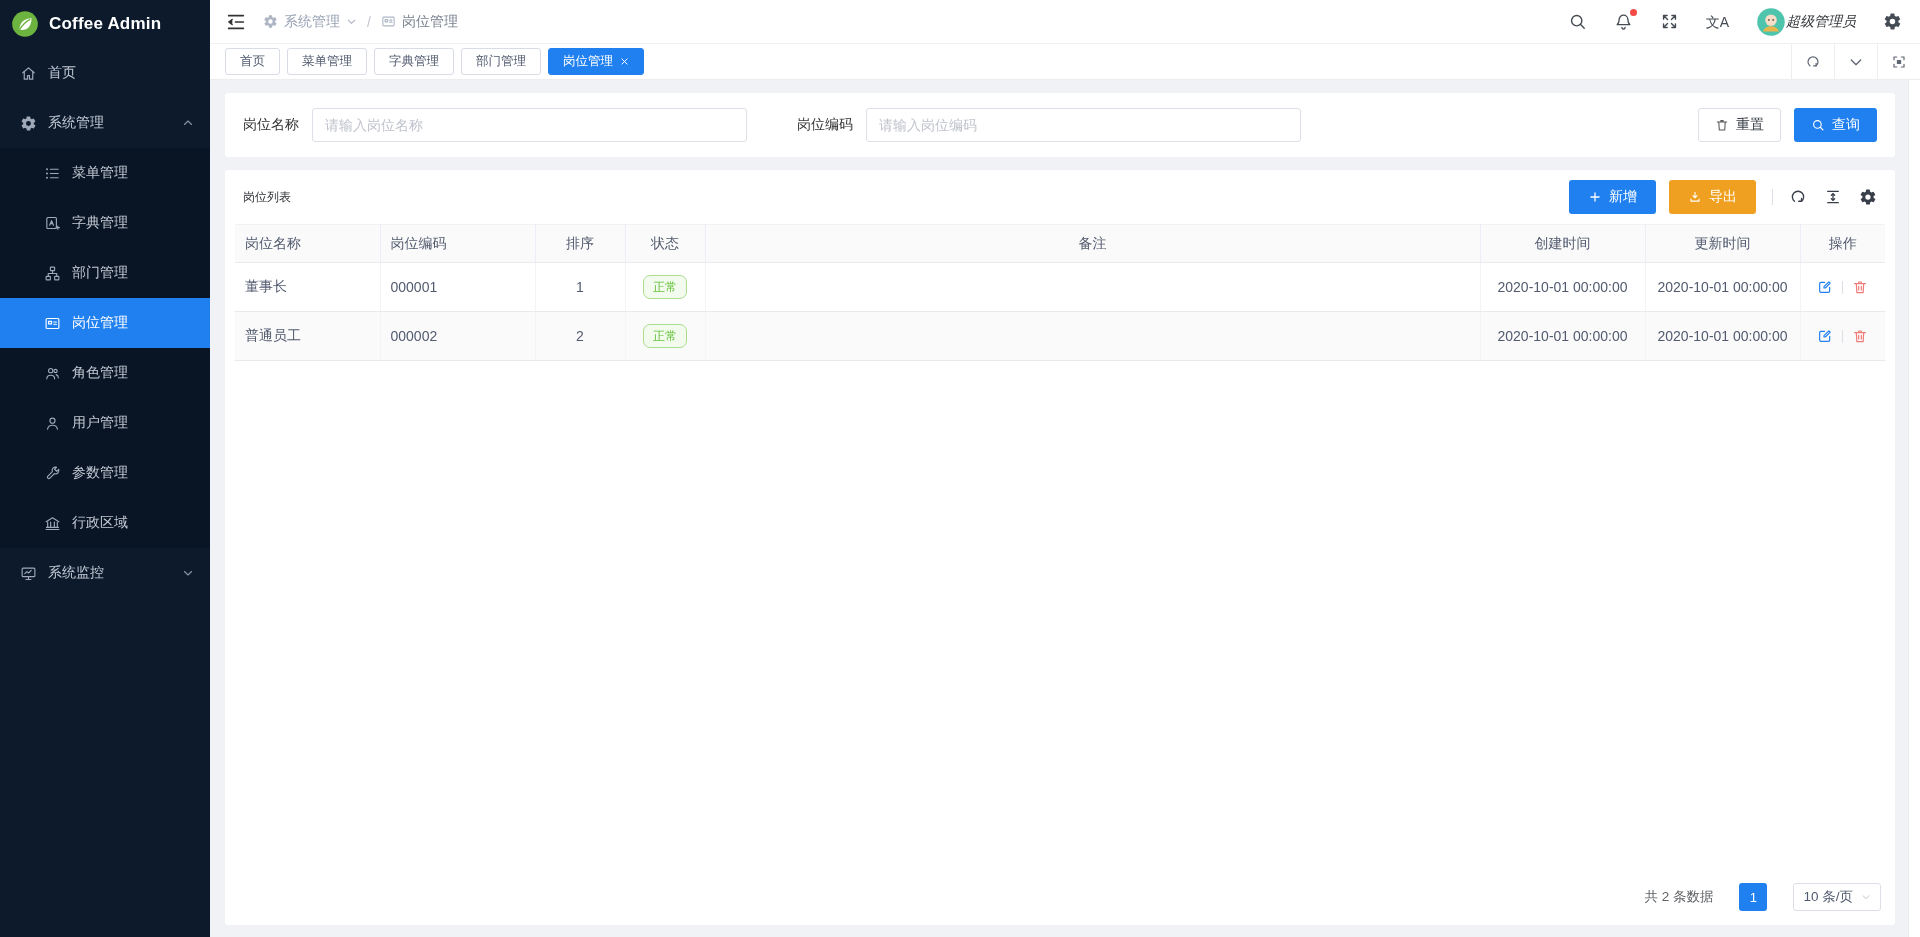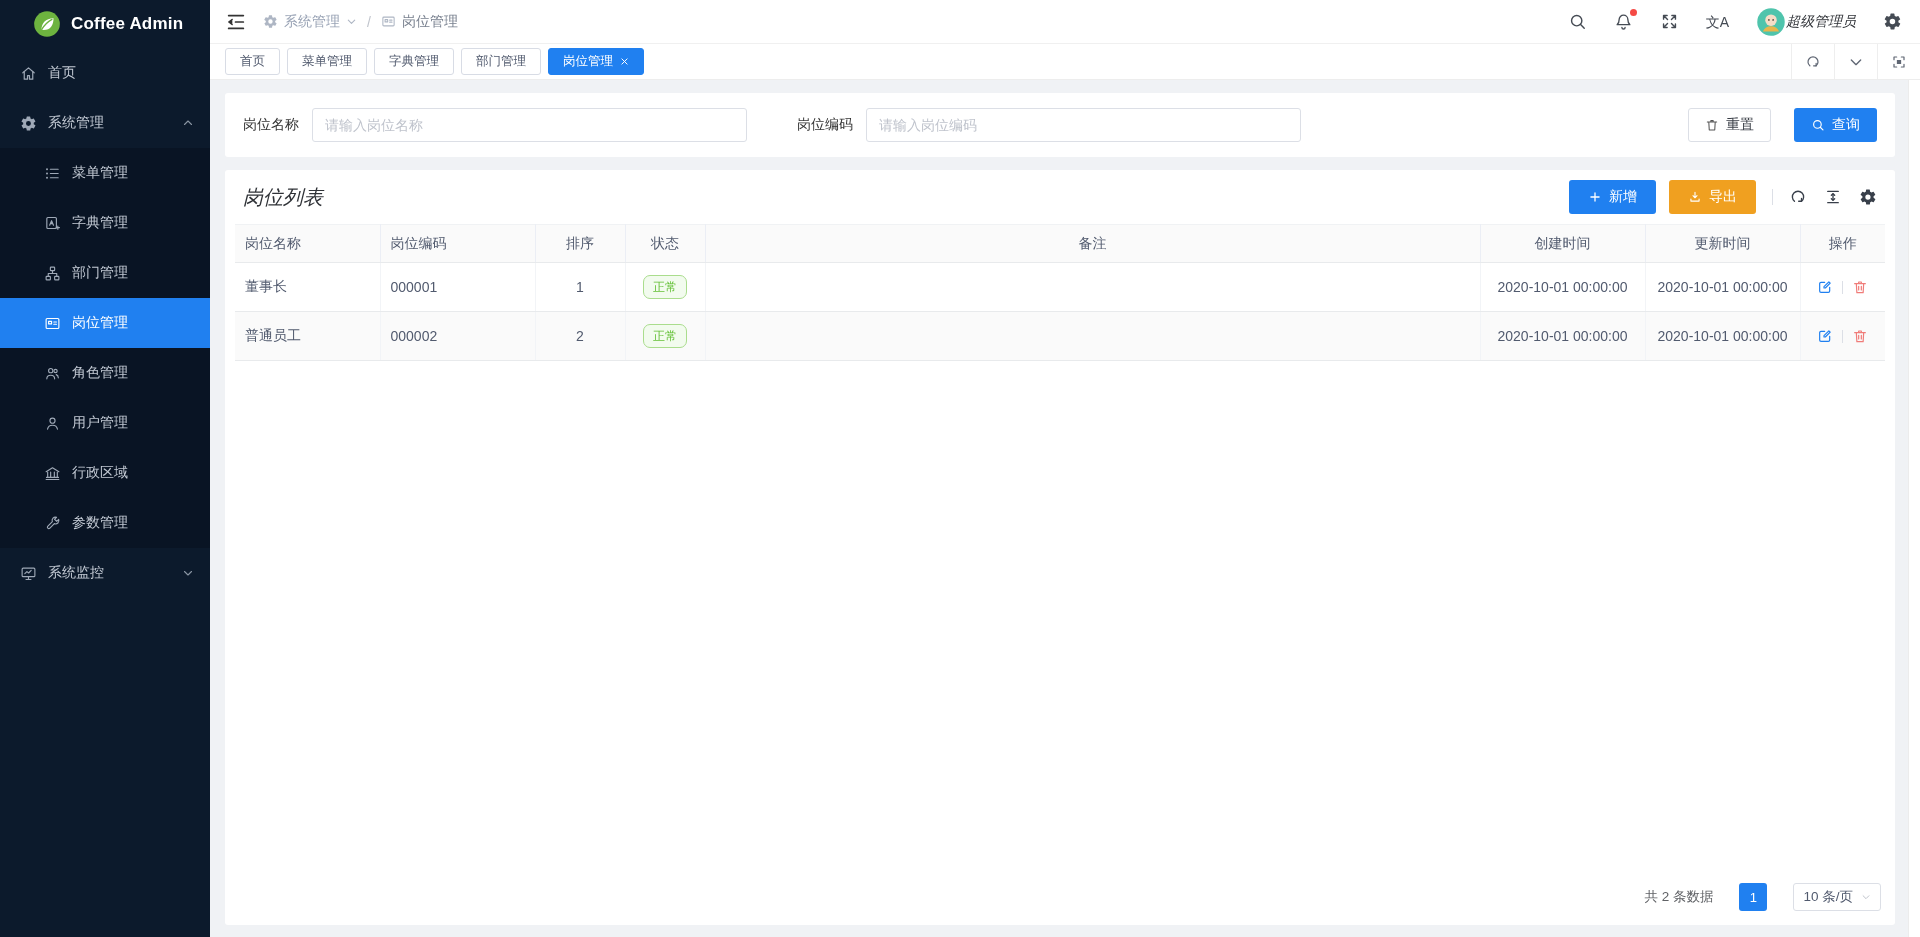--- a/index.html
+++ b/index.html
@@ -1,21 +1,21 @@
 <!DOCTYPE html>
 <html><head>
 <meta charset="utf-8">
 <style>
   * { margin:0; padding:0; box-sizing:border-box; }
   body { font-family:"Liberation Sans","DejaVu Sans",sans-serif; background:#f0f2f5; }
   .app { width:1920px; height:937px; display:flex; overflow:hidden; background:#f0f2f5; }
 
   
   .sidebar { width:210px; height:100%; background:#0c1a2c; flex-shrink:0; display:flex; flex-direction:column; }
-  .logo-row { height:48px; display:flex; align-items:center; gap:10px; padding-left:33px; flex-shrink:0; }
+  .logo-row { height:48px; display:flex; align-items:center; gap:10px; padding-left:11px; flex-shrink:0; }
   .logo-title { color:#ffffff; font-size:17px; font-weight:700; letter-spacing:.2px; }
   .menu { flex:1; }
   .menu-item { height:50px; display:flex; align-items:center; gap:11px; padding:0 16px 0 20px; color:#c3cad4; font-size:14px; cursor:pointer; }
   .menu-item .m-icon { width:17px; height:17px; color:#9fa9b7; flex-shrink:0; display:flex; }
   .menu-item .chev { margin-left:auto; width:12px; height:12px; color:#8a95a3; display:flex; }
   .submenu { background:#091424; }
   .submenu .menu-item { padding-left:44px; }
   .menu-item.active { background:#2080f0; color:#fff; }
   .menu-item.active .m-icon { color:#fff; }
   svg { display:block; }
@@ -49,32 +49,32 @@
   .content { flex:1; background:#f0f2f5; padding:13px 25px 12px 15px; display:flex; flex-direction:column; position:relative; min-height:0; }
   .scroll-gutter { position:absolute; top:0; right:0; bottom:0; width:12px; background:#fff; border-left:1px solid #ececec; }
 
   
   .search-card { background:#fff; border-radius:3px; height:64px; display:flex; align-items:center; padding:0 18px; flex-shrink:0; }
   .field { display:flex; align-items:center; }
   .field + .field { margin-left:50px; }
   .field-label { font-size:14px; color:#333; margin-right:13px; white-space:nowrap; }
   .field-input { width:435px; height:34px; border:1px solid #dcdfe6; border-radius:3px; padding:0 12px; font-size:14px; color:#333; outline:none; font-family:inherit; }
   .field-input::placeholder { color:#bfc3cc; }
-  .search-actions { margin-left:auto; display:flex; align-items:center; gap:23px; }
+  .search-actions { margin-left:auto; display:flex; align-items:center; gap:13px; }
   .btn { height:34px; border-radius:3px; font-size:14px; display:flex; align-items:center; gap:7px; padding:0 16px; cursor:pointer; border:1px solid transparent; font-family:inherit; }
   .btn svg { width:14px; height:14px; }
   .btn-plain { background:#fff; border-color:#dcdfe6; color:#383d45; }
   .btn-plain svg { color:#555; }
   .btn-primary { background:#2080f0; color:#fff; }
   .btn-warning { background:#f0a020; color:#fff; }
 
   
   .table-card { margin-top:13px; background:#fff; border-radius:3px; flex:1; display:flex; flex-direction:column; padding:0 10px; min-height:0; }
   .card-head { height:54px; display:flex; align-items:center; padding:0 8px; flex-shrink:0; }
-  .card-title { font-size:20px; color:#2f3237;font-style:italic; }
+  .card-title { font-size:12px; color:#2f3237; }
   .card-head-right { margin-left:auto; display:flex; align-items:center;padding-left:20px; }
   .card-head-right .btn { padding:0 18px; }
   .card-head-right .btn + .btn { margin-left:13px; }
   .v-divider { width:1px; height:16px; background:#dcdfe6; margin:0 16px; }
   .tool-icon { width:18px; height:18px; color:#383f4a; cursor:pointer; display:flex; }
   .tool-icon + .tool-icon { margin-left:17px; }
 
   table.grid { width:100%; border-collapse:collapse; table-layout:fixed; font-size:14px; }
   .grid col.c-name{width:145px}.grid col.c-code{width:155px}.grid col.c-sort{width:90px}
   .grid col.c-status{width:80px}.grid col.c-create{width:165px}.grid col.c-update{width:155px}.grid col.c-ops{width:85px}
@@ -195,33 +195,33 @@
             <svg viewBox="0 0 24 24" fill="none" stroke="currentColor" stroke-width="1.6" stroke-linecap="round">
                 <circle cx="12" cy="8" r="3.6"></circle>
                 <path d="M5 20c.7-3.6 3.6-5.5 7-5.5s6.3 1.9 7 5.5"></path>
               </svg>
           </span>
           <span>用户管理</span>
         </div>
         <div class="menu-item">
           <span class="m-icon">
             <svg viewBox="0 0 24 24" fill="none" stroke="currentColor" stroke-width="1.6" stroke-linecap="round" stroke-linejoin="round">
+                <path d="M20.7 6.3a4.6 4.6 0 0 1-6.1 5.9L8 18.8a2 2 0 0 1-2.8-2.8l6.6-6.6a4.6 4.6 0 0 1 5.9-6.1L14.9 6l3.1 3.1 2.7-2.8z"></path>
+              </svg>
+          </span>
+          <span>参数管理</span>
+        </div>
+        <div class="menu-item">
+          <span class="m-icon">
+            <svg viewBox="0 0 24 24" fill="none" stroke="currentColor" stroke-width="1.6" stroke-linecap="round" stroke-linejoin="round">
                 <path d="M3 9.5L12 4l9 5.5"></path>
                 <path d="M5.2 10v7M9.4 10v7M14.6 10v7M18.8 10v7M3.5 17.5h17M3 20.5h18"></path>
               </svg>
           </span>
           <span>行政区域</span>
-        </div>
-        <div class="menu-item">
-          <span class="m-icon">
-            <svg viewBox="0 0 24 24" fill="none" stroke="currentColor" stroke-width="1.6" stroke-linecap="round" stroke-linejoin="round">
-                <path d="M20.7 6.3a4.6 4.6 0 0 1-6.1 5.9L8 18.8a2 2 0 0 1-2.8-2.8l6.6-6.6a4.6 4.6 0 0 1 5.9-6.1L14.9 6l3.1 3.1 2.7-2.8z"></path>
-              </svg>
-          </span>
-          <span>参数管理</span>
         </div>
       </div>
 
       <div class="menu-item">
         <span class="m-icon">
           <svg viewBox="0 0 24 24" fill="none" stroke="currentColor" stroke-width="1.6" stroke-linecap="round" stroke-linejoin="round">
               <rect x="3" y="4.5" width="18" height="12" rx="1.5"></rect>
               <path d="M8.5 20.5h7M12 16.5v4"></path>
               <path d="M6.8 12.3l3-3 2.4 2 3.6-3.6"></path>
             </svg>

